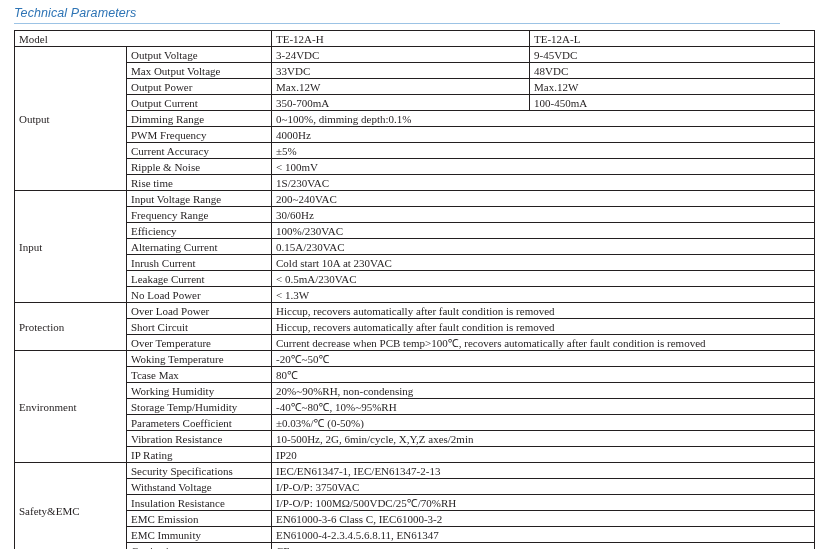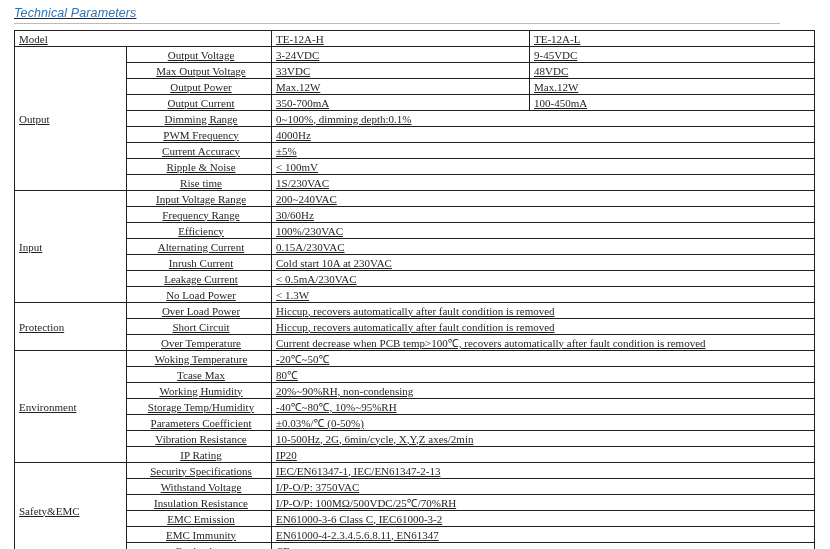--- a/index.html
+++ b/index.html
@@ -12,21 +12,20 @@
     height: 549px;
     font-family: "Liberation Sans", sans-serif;
     color: #231f20;
     overflow: hidden;
   }
   .page {
     position: relative;
     width: 794px;
     height: 549px;
     box-sizing: border-box;
-    text-decoration: underline;
   }
   .doc-title {
     font-family: "Liberation Sans", sans-serif;
     font-size: 12.5px;
     color: #2e74b5;
     padding: 6px 0 2px 14px;
     letter-spacing: 0.1px;
     font-style: italic;
   }
   .title-rule {
@@ -57,21 +56,20 @@
   col.c-param { width: 145px; }
   col.c-v1    { width: 258px; }
   col.c-v2    { width: 285px; }
 
   td.group {
     text-align: left;
     font-size: 11.5px;
     font-family: "Liberation Serif", serif;
   }
   td.param {
-    text-align: center;
     font-size: 10.5px;
   }
   td.val {
     text-align: left;
     padding-left: 5px;
     font-size: 10.5px;
   }
   td.head-model-label {
     font-size: 10.5px;
   }

